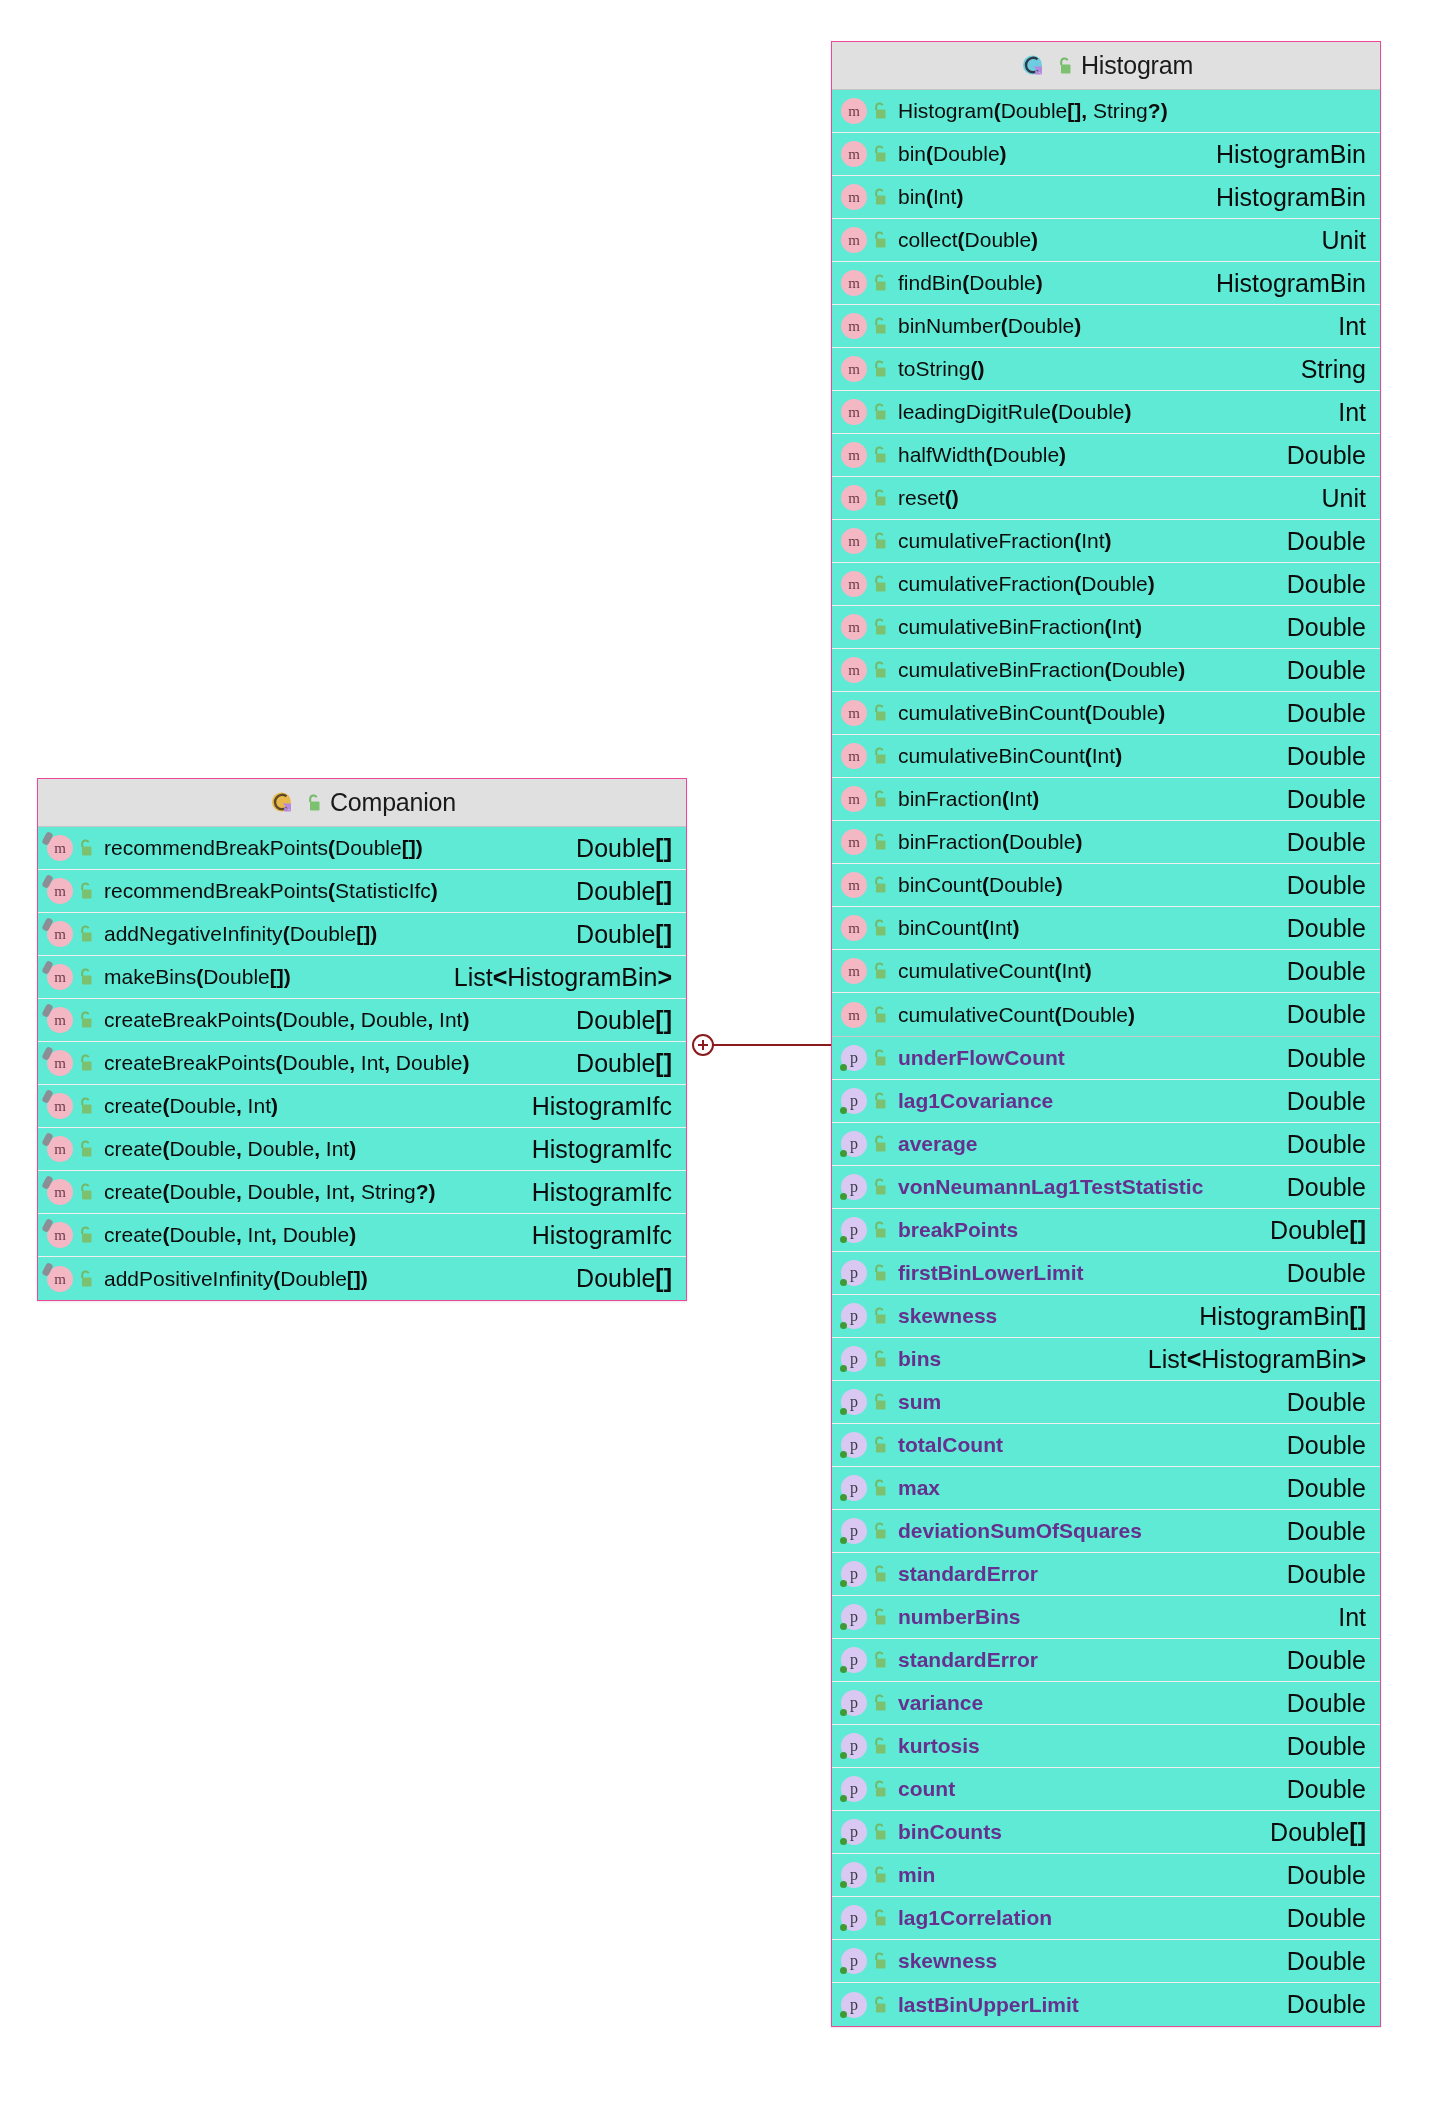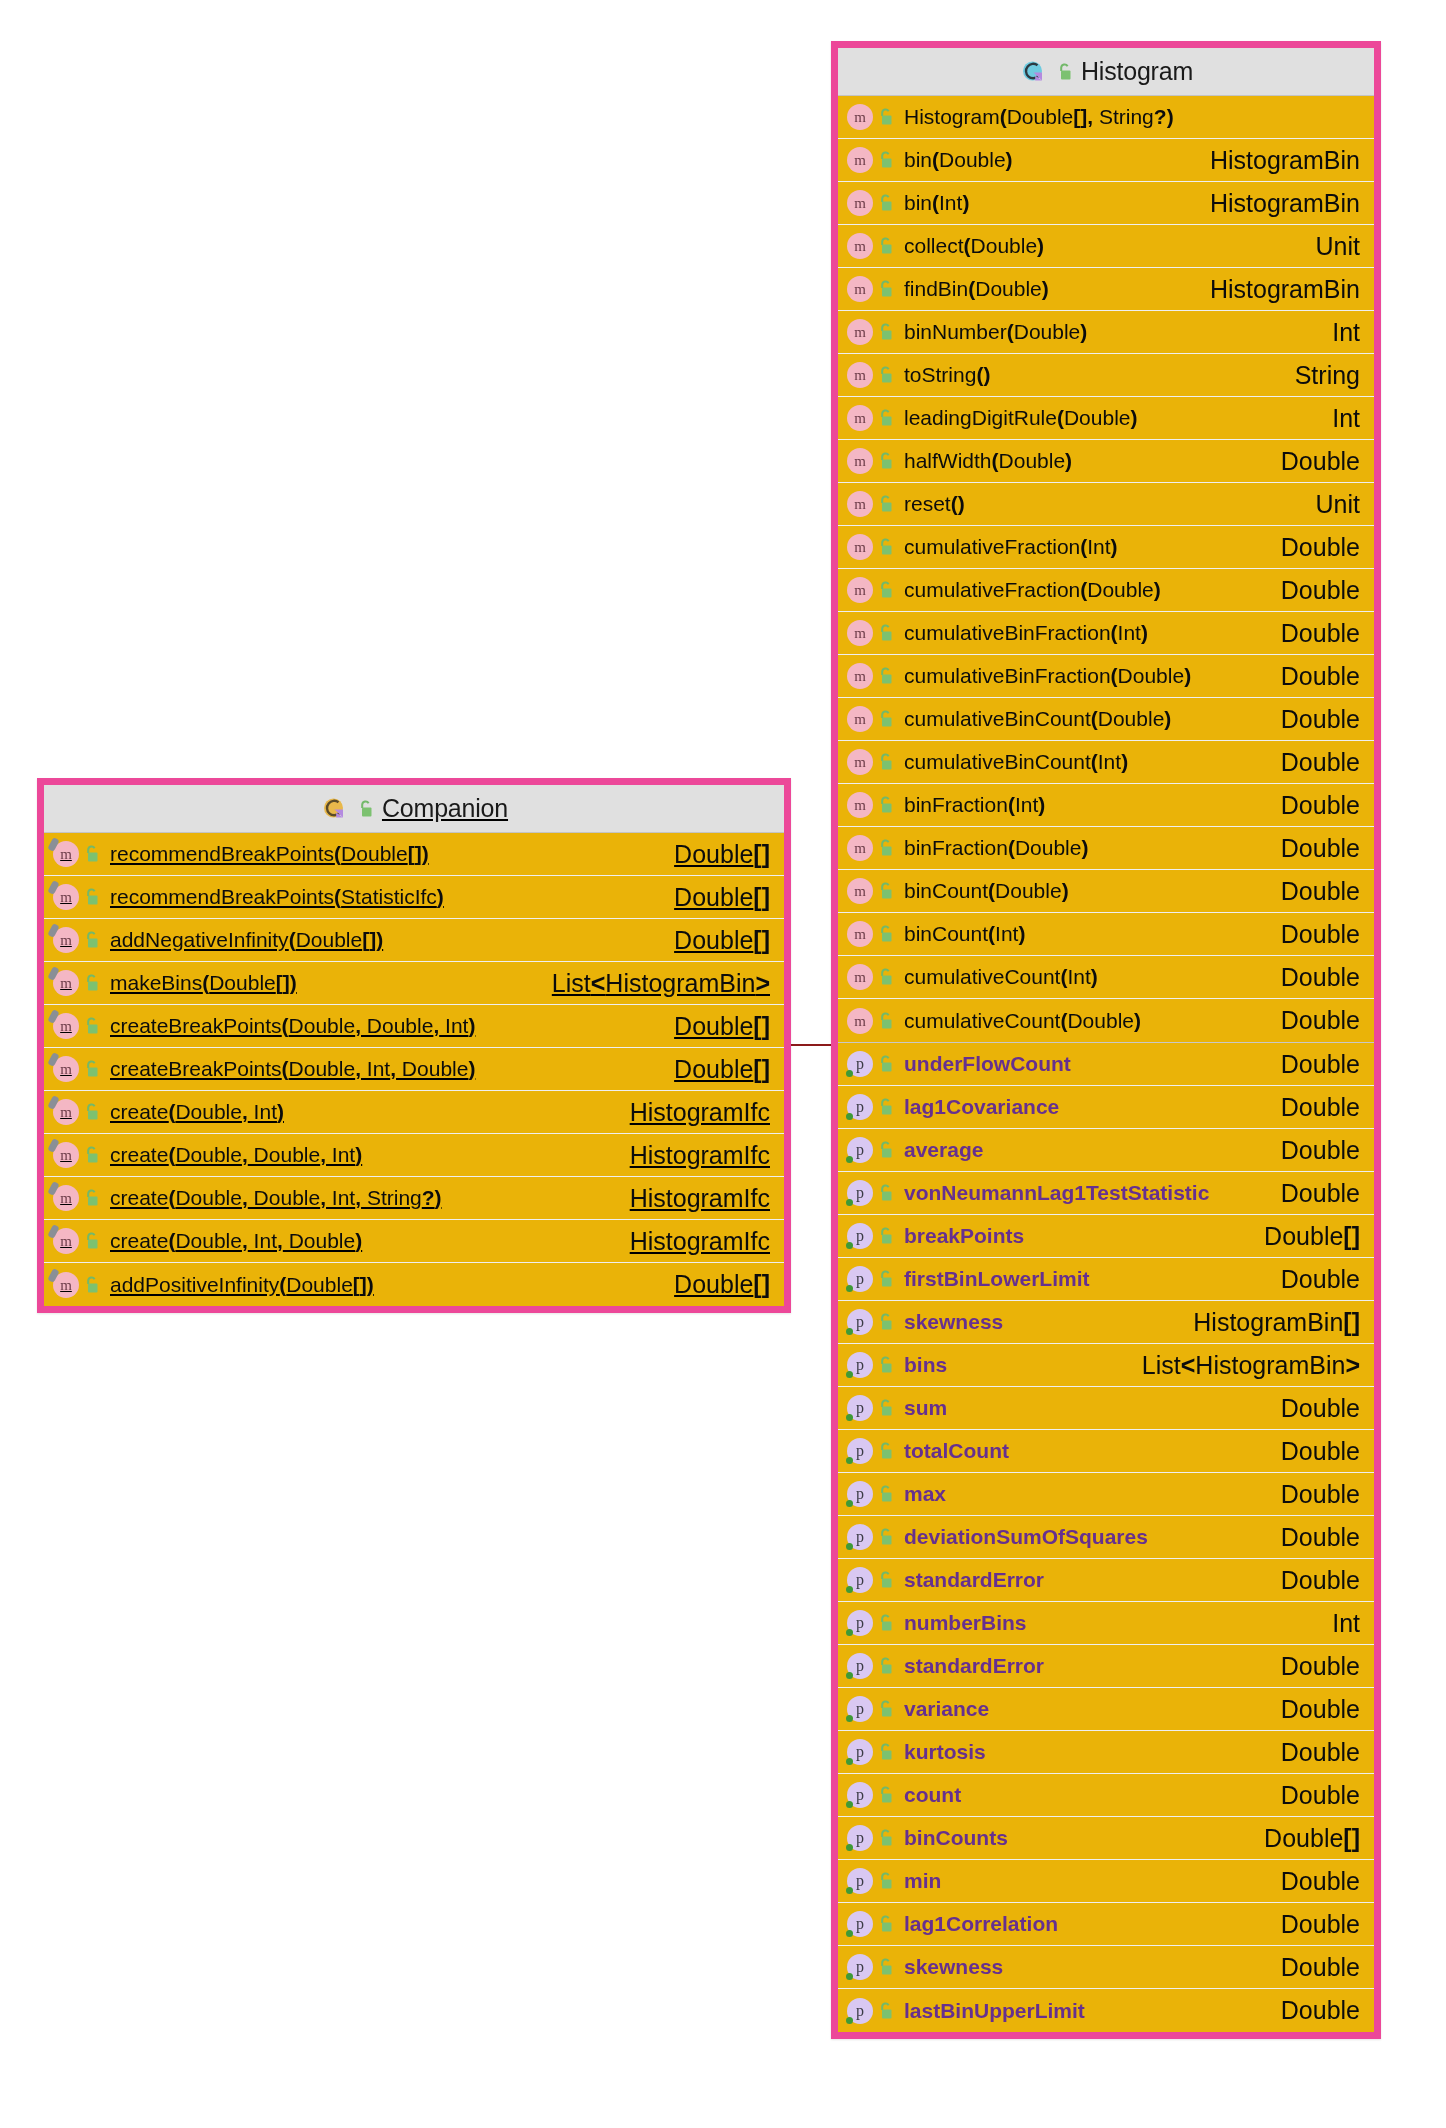--- a/index.html
+++ b/index.html
@@ -12,22 +12,22 @@
     position: relative;
     width: 1446px;
     height: 2128px;
     background: #ffffff;
     overflow: hidden;
   }
 
   
   .uml-box {
     position: absolute;
-    background: #eab308;
-    border: 7px solid #ec4899;
+    background: #5eead4;
+    border: 1px solid #ec4899;
     box-sizing: border-box;
     box-shadow: 0 1px 2px rgba(0,0,0,0.10);
   }
   .uml-header {
     background: #e0e0e0;
     border-bottom: 1px solid #c4c4c4;
     height: 48px;
     display: flex;
     align-items: center;
     justify-content: center;
@@ -733,21 +733,21 @@
                 </svg></span>
             </span>
             <span class="member-name">lastBinUpperLimit</span>
             <span class="spacer"></span>
             <span class="member-type">Double</span>
           </div>
         </div>
       </div>
   </div>
 
-  <div class="uml-box" id="box-companion" style="left:37px; top:778px; width:754px;text-decoration:underline;">
+  <div class="uml-box" id="box-companion" style="left:37px; top:778px; width:650px;">
     <div class="uml-header">
       <span class="icn icn-class">
         <svg width="30" height="30" viewBox="0 0 30 30">
           <circle cx="13.5" cy="14" r="9.5" fill="#e8b84b"></circle>
           <path d="M18.5 8.2 A7.2 7.2 0 1 0 19.2 19.2" fill="none" stroke="#5a4a28" stroke-width="2.4"></path>
           <path d="M14.5 15.5 L23 15.5 L23 23.5 Z" fill="#b48ae0"></path>
           <path d="M23 23.5 L16.2 23.5 L16.2 18.5 Z" fill="#b48ae0"></path>
         </svg>
       </span>
       <span class="icn icn-lock">

